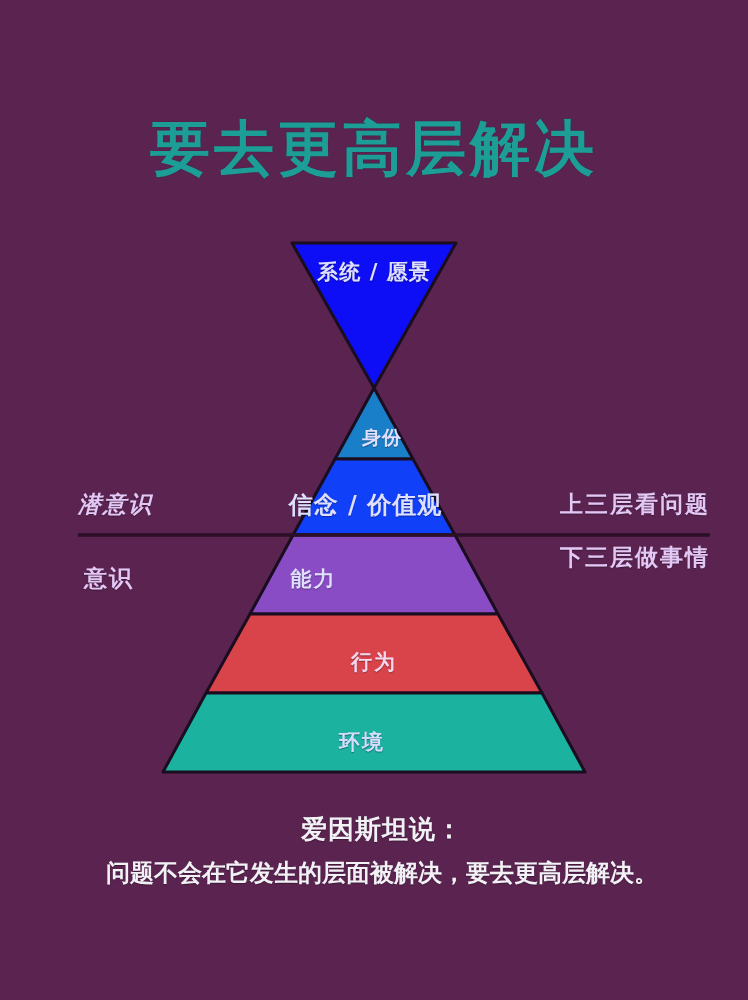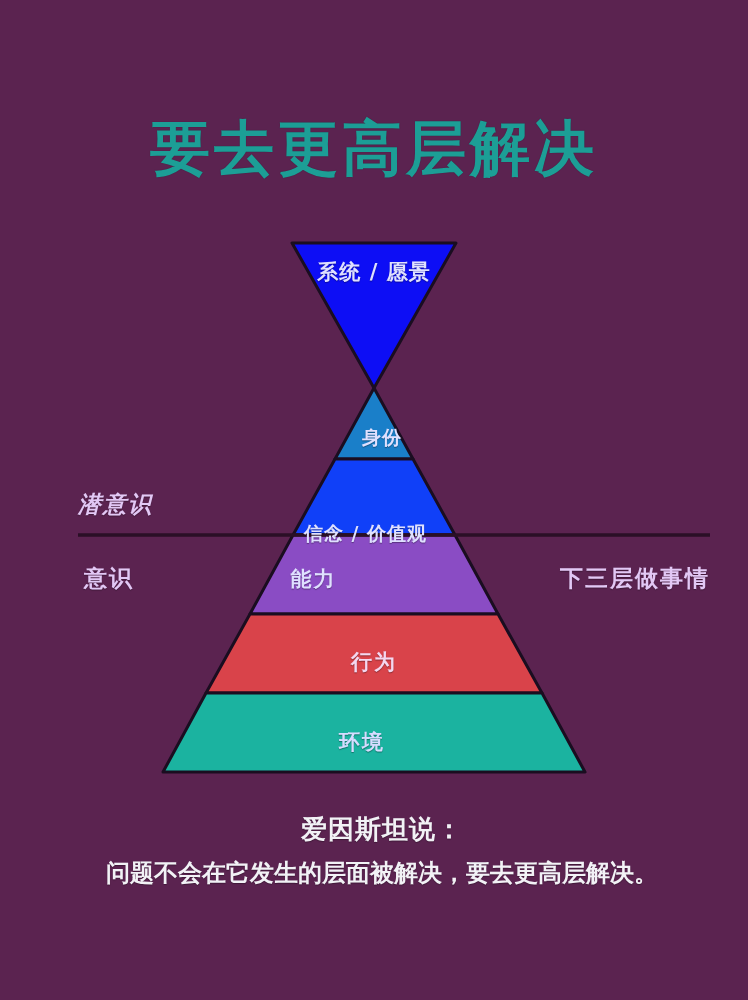--- a/index.html
+++ b/index.html
@@ -44,38 +44,38 @@
   .layer-label {
     position: absolute;
     text-align: center;
     color: #dfe0ff;
     font-weight: 700;
     white-space: nowrap;
     text-shadow: 0 1px 1px rgba(0,0,0,0.35);
   }
   .lbl-system { left: 0; width: 748px; top: 258px; font-size: 21px; letter-spacing: 1px; }
   .lbl-identity { left: 0; width: 748px; top: 425px; font-size: 19px; letter-spacing: 1px; padding-left: 8px; }
-  .lbl-belief { left: 0; width: 731px; top: 489px; font-size: 19px; letter-spacing: 1px; margin-top: 32px; }
+  .lbl-belief { left: 0; width: 731px; top: 489px; font-size: 24px; letter-spacing: 1px; }
   .lbl-capability { left: 0; width: 627px; top: 565px; font-size: 21px; letter-spacing: 2px; }
   .lbl-behavior { left: 0; width: 748px; top: 648px; font-size: 21px; letter-spacing: 2px; color: #f4d7ef; }
   .lbl-environment { left: 0; width: 724px; top: 728px; font-size: 21px; letter-spacing: 2px; color: #d6dcff; }
 
   .side-label {
     position: absolute;
     color: #e2c8f5;
     font-weight: 700;
     font-size: 23px;
     letter-spacing: 2px;
     white-space: nowrap;
     text-shadow: 0 1px 1px rgba(0,0,0,0.3);
   }
   .side-left-top   { left: 78px;  top: 489px; font-style: italic; }
   .side-left-bot   { left: 84px;  top: 563px; }
   .side-right-top  { right: 38px; top: 489px; }
-  .side-right-bot  { right: 38px; top: 563px; }
+  .side-right-bot  { right: 38px; top: 542px; }
 
   .footer {
     position: absolute;
     left: 0;
     width: 748px;
     text-align: center;
     color: #f2f2f6;
     font-weight: 700;
     white-space: nowrap;
     text-shadow: 0 1px 1px rgba(0,0,0,0.3);
@@ -117,20 +117,21 @@
   <div class="layer-label lbl-capability">能力</div>
 
   <div class="layer-label lbl-behavior">行为</div>
 
   <div class="layer-label lbl-environment">环境</div>
 
   <div class="side-label side-left-top">潜意识</div>
 
   <div class="side-label side-left-bot">意识</div>
 
+  <div class="side-label side-right-top">上三层看问题</div>
 
   <div class="side-label side-right-bot">下三层做事情</div>
 
   <div class="footer footer-line1">爱因斯坦说：</div>
 
   <div class="footer footer-line2">问题不会在它发生的层面被解决，要去更高层解决。</div>
 
 </div>
 
 </body></html>

